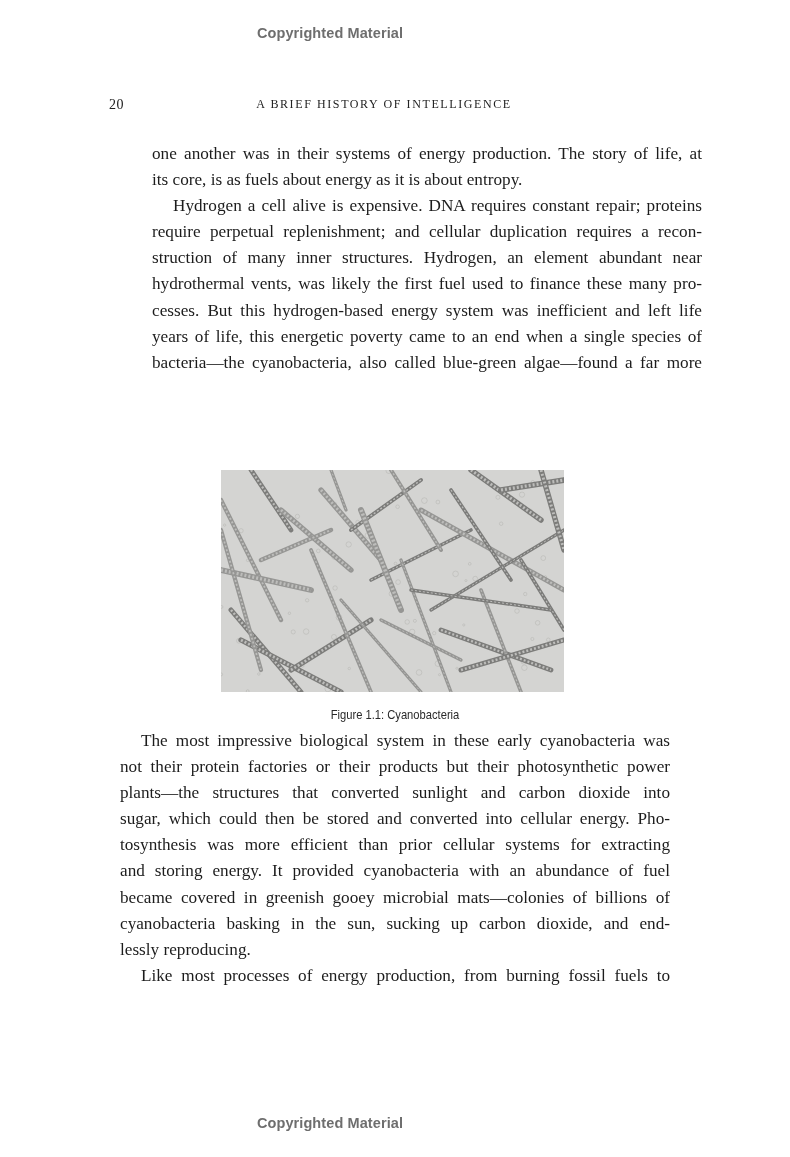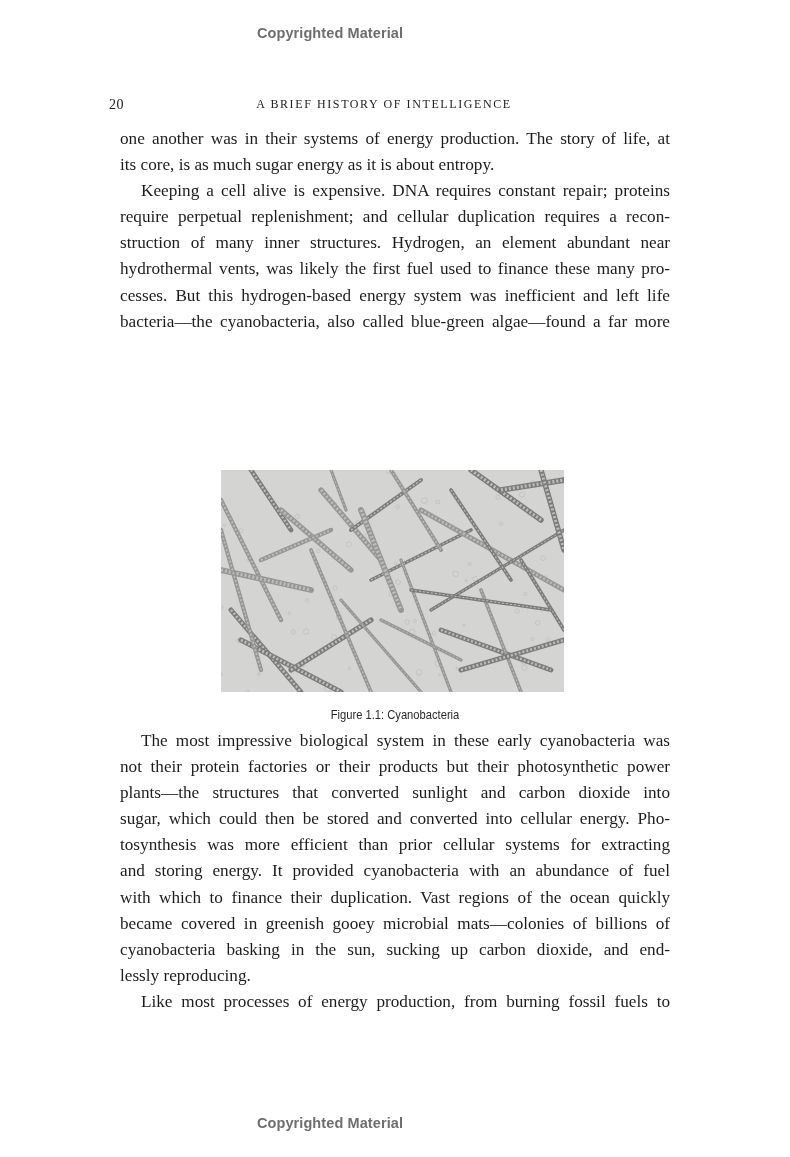--- a/index.html
+++ b/index.html
@@ -55,21 +55,21 @@
     }
 
     .text-block {
       position: absolute;
       left: 120px;
       width: 550px;
       font-family: "Liberation Serif", serif;
       font-size: 17.2px;
       color: #1c1c1c;
     }
-    .text-block.first { top: 126px; }
+    .text-block.first { top: 141px; margin-left: 32px; }
     .text-block.second { top: 728px; }
     .line {
       height: 26.1px;
       line-height: 26.1px;
       white-space: nowrap;
       overflow: hidden;
       text-align: justify;
       text-align-last: justify;
     }
     .line.last {
@@ -110,28 +110,29 @@
 <div class="watermark top">Copyrighted Material</div>
 
 <div class="running-head">
   <span class="page-number">20</span>
   <span class="book-title">A BRIEF HISTORY OF INTELLIGENCE</span>
 </div>
 
 <div class="text-block first">
     <div>
       <div class="line">one another was in their systems of energy production. The story of life, at</div>
-      <div class="line last">its core, is as much sugar energy as it is about entropy.</div>
-    </div>
-    <div>
-      <div class="line indent">Keeping a cell alive is expensive. DNA requires constant repair; proteins</div>
+      <div class="line last">its core, is as fuels about energy as it is about entropy.</div>
+    </div>
+    <div>
+      <div class="line indent">Hydrogen a cell alive is expensive. DNA requires constant repair; proteins</div>
       <div class="line">require perpetual replenishment; and cellular duplication requires a recon-</div>
       <div class="line">struction of many inner structures. Hydrogen, an element abundant near</div>
       <div class="line">hydrothermal vents, was likely the first fuel used to finance these many pro-</div>
       <div class="line">cesses. But this hydrogen-based energy system was inefficient and left life</div>
+      <div class="line">years of life, this energetic poverty came to an end when a single species of</div>
       <div class="line">bacteria—the cyanobacteria, also called blue-green algae—found a far more</div>
     </div>
   </div>
 
 <div class="figure">
   <svg id="micrograph" width="343" height="222" viewBox="0 0 343 222">
       <rect width="343" height="222" fill="#d4d4d2"></rect>
       <circle cx="0.01879095287880949" cy="204.40972276628924" r="1.5784745100685158" fill="none" stroke="#b8b8b6" stroke-width="0.6"></circle>
       <circle cx="72.21896662210949" cy="161.92028691053417" r="2.0654286081580713" fill="none" stroke="#b8b8b6" stroke-width="0.6"></circle>
       <circle cx="112.95412342385774" cy="166.9557699877357" r="2.5101496814844664" fill="none" stroke="#b8b8b6" stroke-width="0.6"></circle>
@@ -257,21 +258,20 @@
 <div class="caption">Figure 1.1: Cyanobacteria</div>
 
 <div class="text-block second">
     <div>
       <div class="line indent">The most impressive biological system in these early cyanobacteria was</div>
       <div class="line">not their protein factories or their products but their photosynthetic power</div>
       <div class="line">plants—the structures that converted sunlight and carbon dioxide into</div>
       <div class="line">sugar, which could then be stored and converted into cellular energy. Pho-</div>
       <div class="line">tosynthesis was more efficient than prior cellular systems for extracting</div>
       <div class="line">and storing energy. It provided cyanobacteria with an abundance of fuel</div>
-      <div class="line">with which to finance their duplication. Vast regions of the ocean quickly</div>
       <div class="line">became covered in greenish gooey microbial mats—colonies of billions of</div>
       <div class="line">cyanobacteria basking in the sun, sucking up carbon dioxide, and end-</div>
       <div class="line last">lessly reproducing.</div>
     </div>
     <div>
       <div class="line indent">Like most processes of energy production, from burning fossil fuels to</div>
     </div>
   </div>
 
 <div class="watermark bottom">Copyrighted Material</div>

